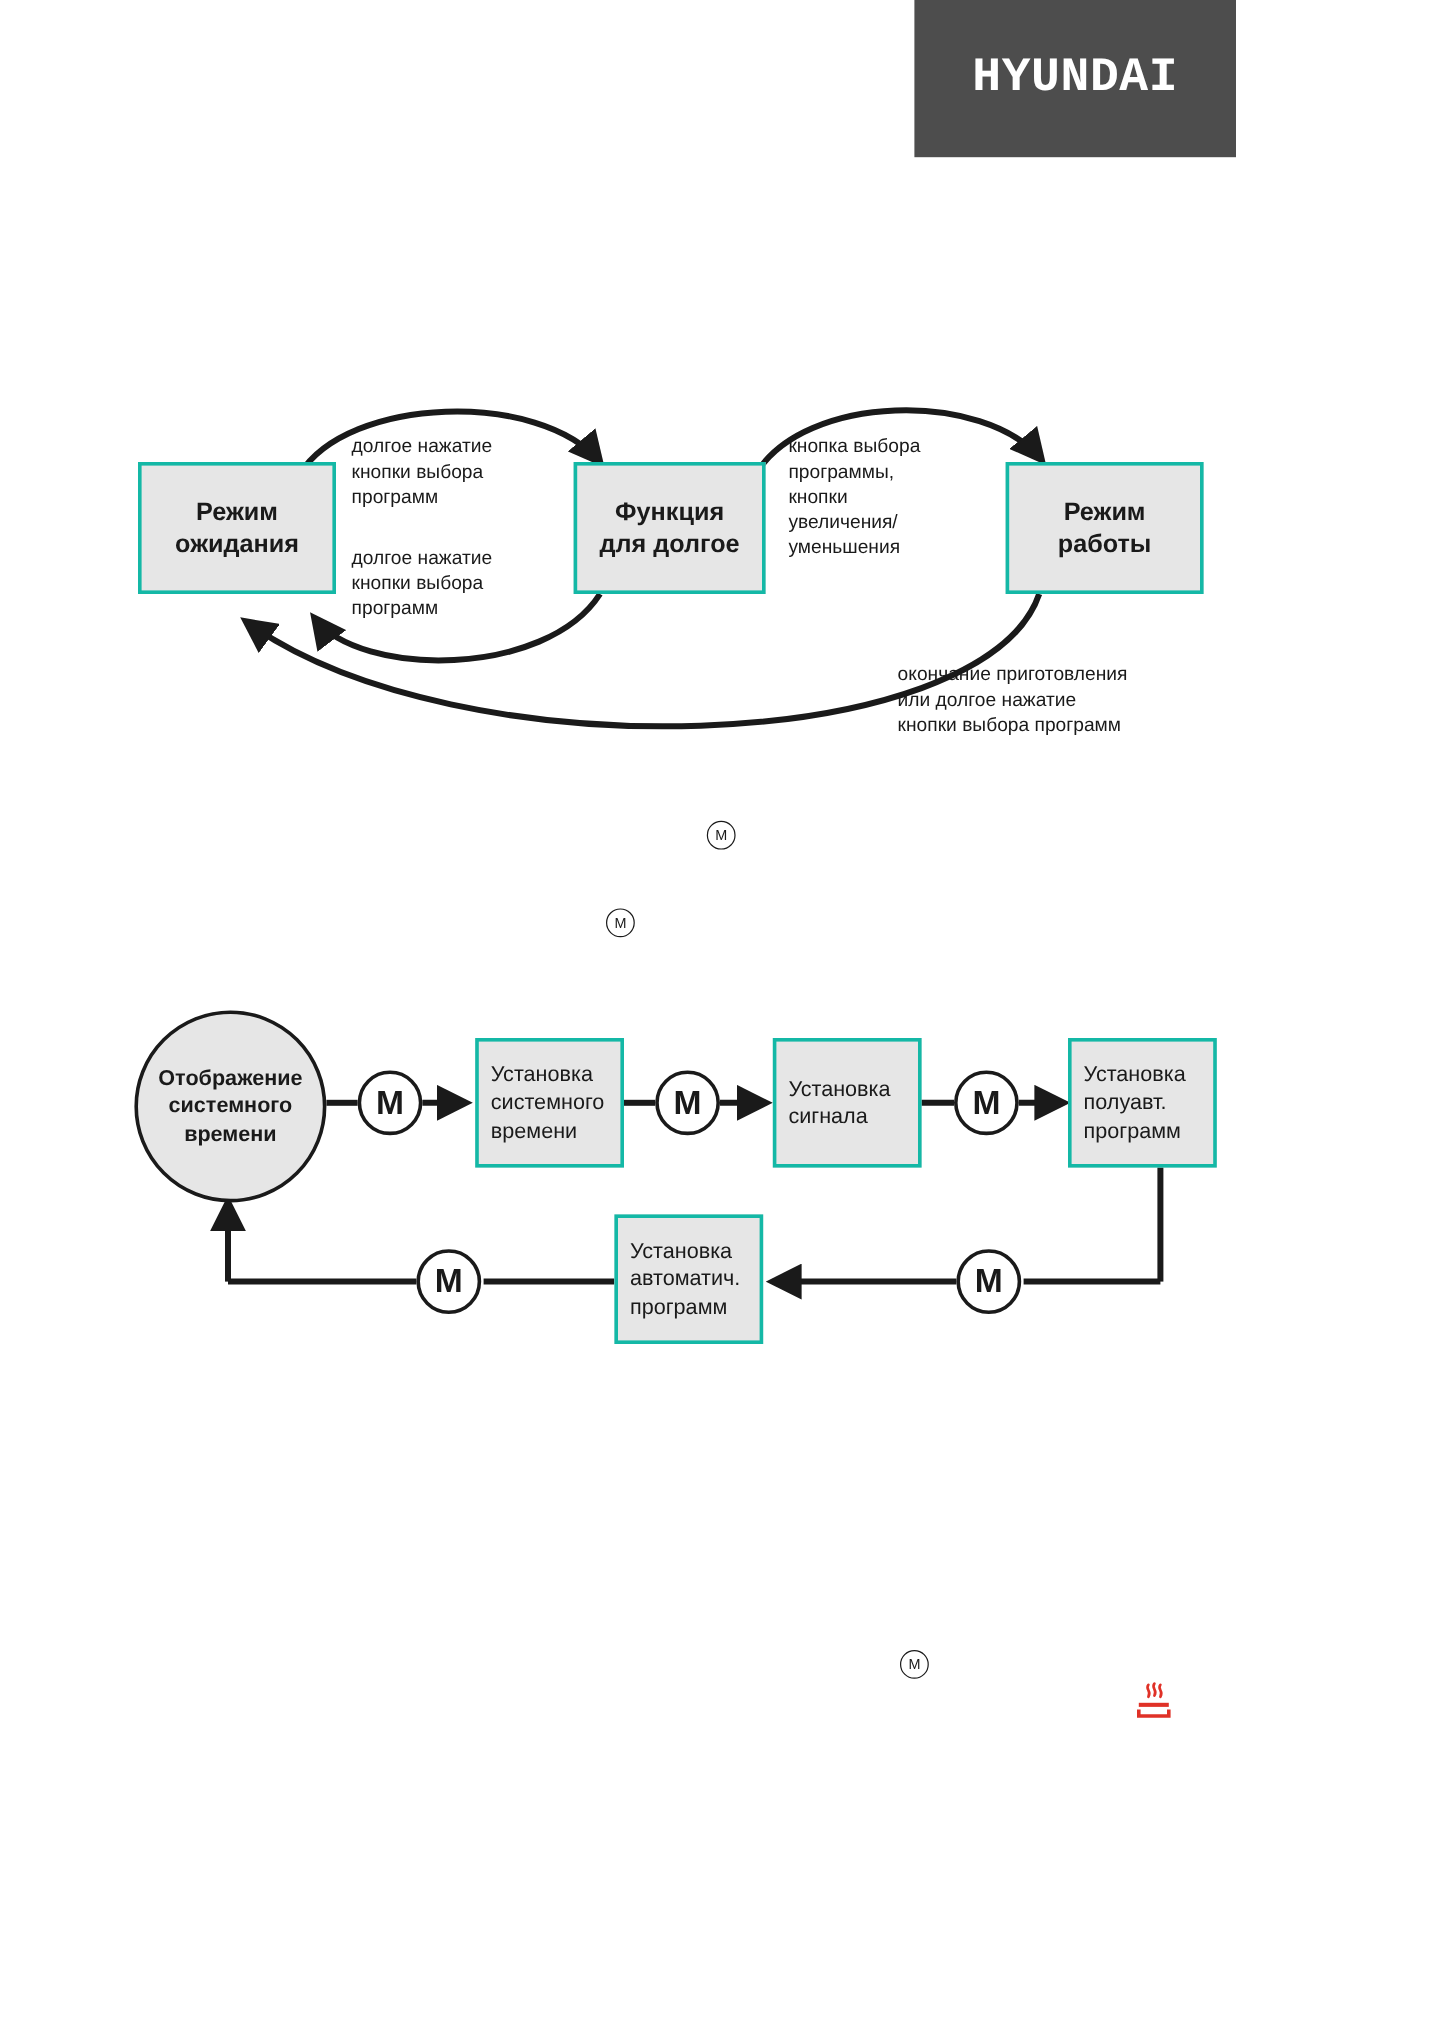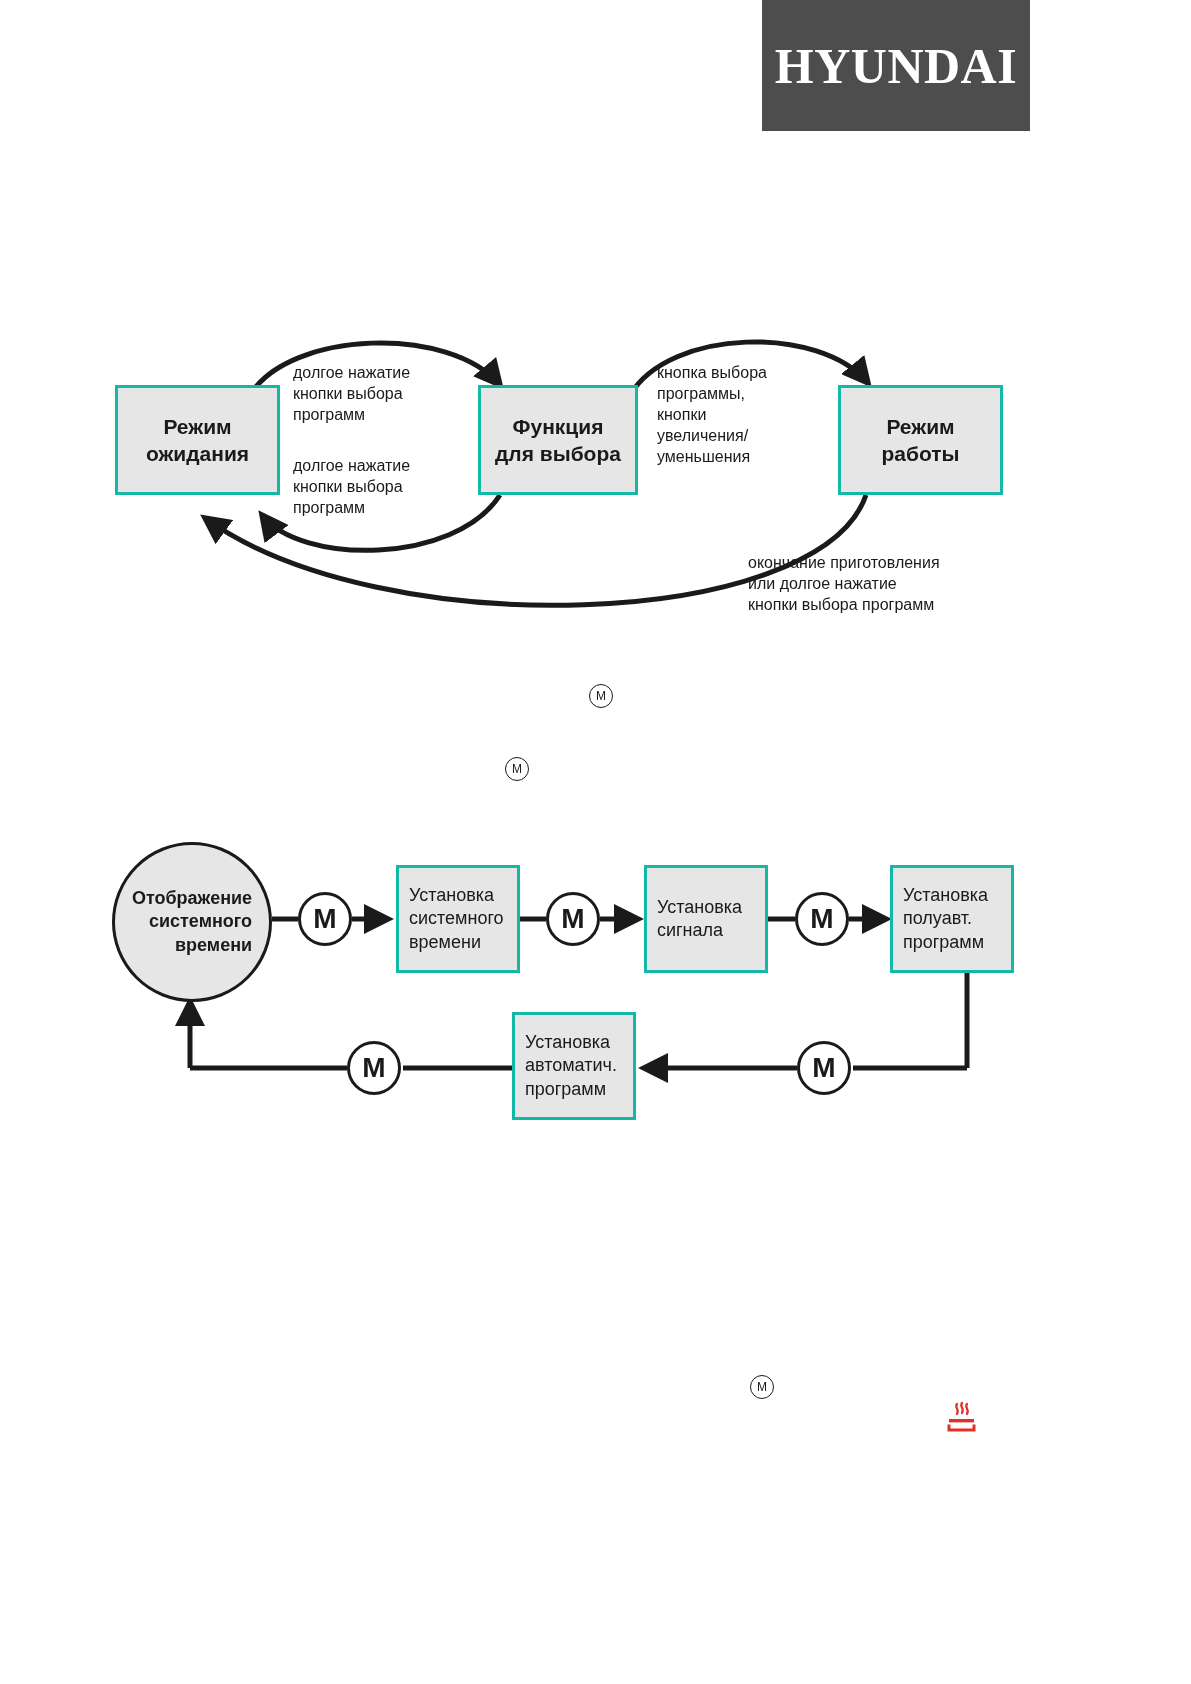--- a/index.html
+++ b/index.html
@@ -5,40 +5,40 @@
   html,body{margin:0;padding:0;}
   body{
     width:1191px;height:1684px;position:relative;background:#ffffff;
     font-family:"Liberation Sans",sans-serif;color:#1a1a1a;overflow:hidden;
   }
   .brand-banner{
     position:absolute;left:762px;top:0;width:268px;height:131px;
     background:#4d4d4d;display:flex;align-items:center;justify-content:center;
   }
   .brand-banner .brand-text{
-    color:#ffffff;font-weight:bold;font-size:50px;letter-spacing:0.5px;
-    font-family:Liberation Serif, serif;
+    color:#ffffff;font-weight:bold;font-size:40px;letter-spacing:0.5px;
+    font-family:Liberation Mono, monospace;
   }
   #diagram1, #diagram2{position:absolute;left:0;}
   #diagram1{top:300px;width:1191px;height:360px;}
   #diagram2{top:830px;width:1191px;height:360px;}
   .node-box{
     position:absolute;background:#e6e6e6;border:3px solid #14b8a6;
     display:flex;align-items:center;justify-content:center;text-align:center;
     box-sizing:border-box;
   }
   .node-box .node-label{line-height:1.3;}
   .bold-node .node-label{font-weight:bold;font-size:21px;}
   .plain-node .node-label{font-weight:normal;font-size:18px;}
   .node-circle{
     position:absolute;background:#e6e6e6;border:3px solid #1a1a1a;
     border-radius:50%;display:flex;align-items:center;justify-content:center;
     text-align:center;box-sizing:border-box;
   }
-  .node-circle .node-label{font-weight:bold;font-size:18px;line-height:1.3;text-align:right;}
+  .node-circle .node-label{font-weight:bold;font-size:18px;line-height:1.3;}
   .m-badge{
     position:absolute;background:#ffffff;border:3px solid #1a1a1a;border-radius:50%;
     display:flex;align-items:center;justify-content:center;
     font-weight:bold;font-size:28px;box-sizing:border-box;
   }
   .edge-label{
     position:absolute;font-size:16px;line-height:1.32;white-space:pre-line;
   }
   .tm-mark{
     position:absolute;border:1.5px solid #1a1a1a;border-radius:50%;
@@ -72,21 +72,21 @@
     <path d="M 866 195 C 820 330 380 345 205 218" fill="none" stroke="#1a1a1a" stroke-width="5" marker-end="url(#ah)"></path>
   </svg>
 
   <div class="node-box bold-node" style="left:115px;top:85px;width:165px;height:110px;">
     <span class="node-label" style="white-space:pre-line;">Режим
 ожидания</span>
   </div>
 
   <div class="node-box bold-node" style="left:478px;top:85px;width:160px;height:110px;">
     <span class="node-label" style="white-space:pre-line;">Функция
-для выбора</span>
+для долгое</span>
   </div>
 
   <div class="node-box bold-node" style="left:838px;top:85px;width:165px;height:110px;">
     <span class="node-label" style="white-space:pre-line;">Режим
 работы</span>
   </div>
 
   <div class="edge-label" style="left:293px;top:62px;width:180px;">долгое нажатие
 кнопки выбора
 программ</div>

